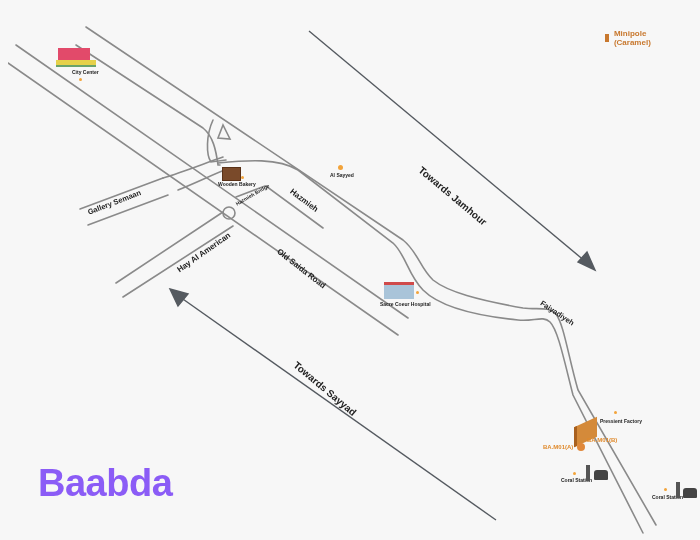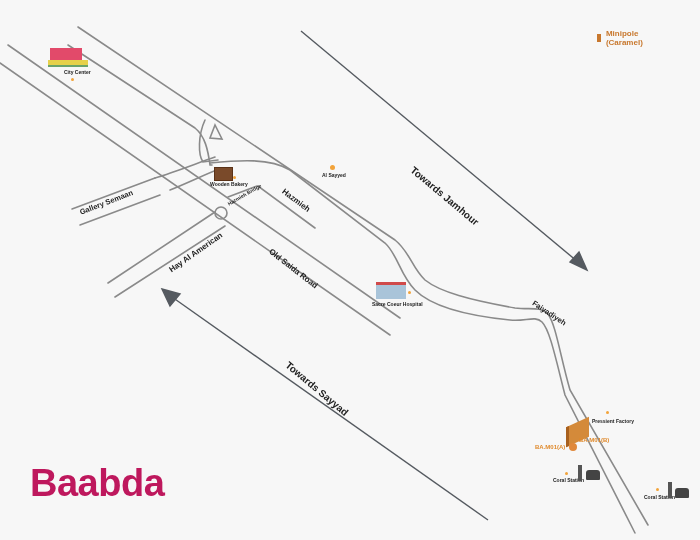--- a/index.html
+++ b/index.html
@@ -1,32 +1,32 @@
 <!DOCTYPE html>
 <html><head>
   <meta charset="utf-8">
   <style>
     html, body { margin: 0; padding: 0; }
     body {
       width: 700px; height: 540px; overflow: hidden;
       background: #f7f7f7;
       font-family: "Liberation Sans", sans-serif;
     }
-    .map { position: relative; width: 572px; height: 540px; background: #f7f7f7; }
+    .map { position: relative; width: 572px; height: 540px; background: #f7f7f7; margin-left: 8px; }
     svg.roads { position: absolute; left: 0; top: 0; }
     .lbl {
       position: absolute; white-space: nowrap; font-weight: bold; color: #222;
       transform-origin: left center;
     }
     .poi-name { position: absolute; white-space: nowrap; font-weight: bold; color: #222; font-size: 5px; }
     .dot { position: absolute; width: 5px; height: 5px; border-radius: 50%; background: #f2a33a; }
     .legend { position: absolute; left: 597px; top: 29px; display: flex; align-items: center; gap: 5px; }
     .legend-swatch { width: 7px; height: 8px; background: #c8782e; }
     .legend-text { font-size: 8px; font-weight: bold; color: #c8782e; }
-    .title { position: absolute; left: 30px; top: 462px; font-size: 38px; font-weight: bold; color: #be185d; letter-spacing: -0.5px; text-align: center; }
+    .title { position: absolute; left: 30px; top: 462px; font-size: 38px; font-weight: bold; color: #8b5cf6; letter-spacing: -0.5px; text-align: center; }
     .site-label { position: absolute; font-size: 6px; font-weight: bold; color: #e08a2c; white-space: nowrap; }
   </style>
 </head>
 <body>
 
 <div class="map">
 
   <svg class="roads" width="700" height="540" viewBox="0 0 700 540">
     <defs>
       <marker id="arrowhead" markerWidth="8" markerHeight="8" refX="4" refY="4" orient="auto" markerUnits="userSpaceOnUse">

